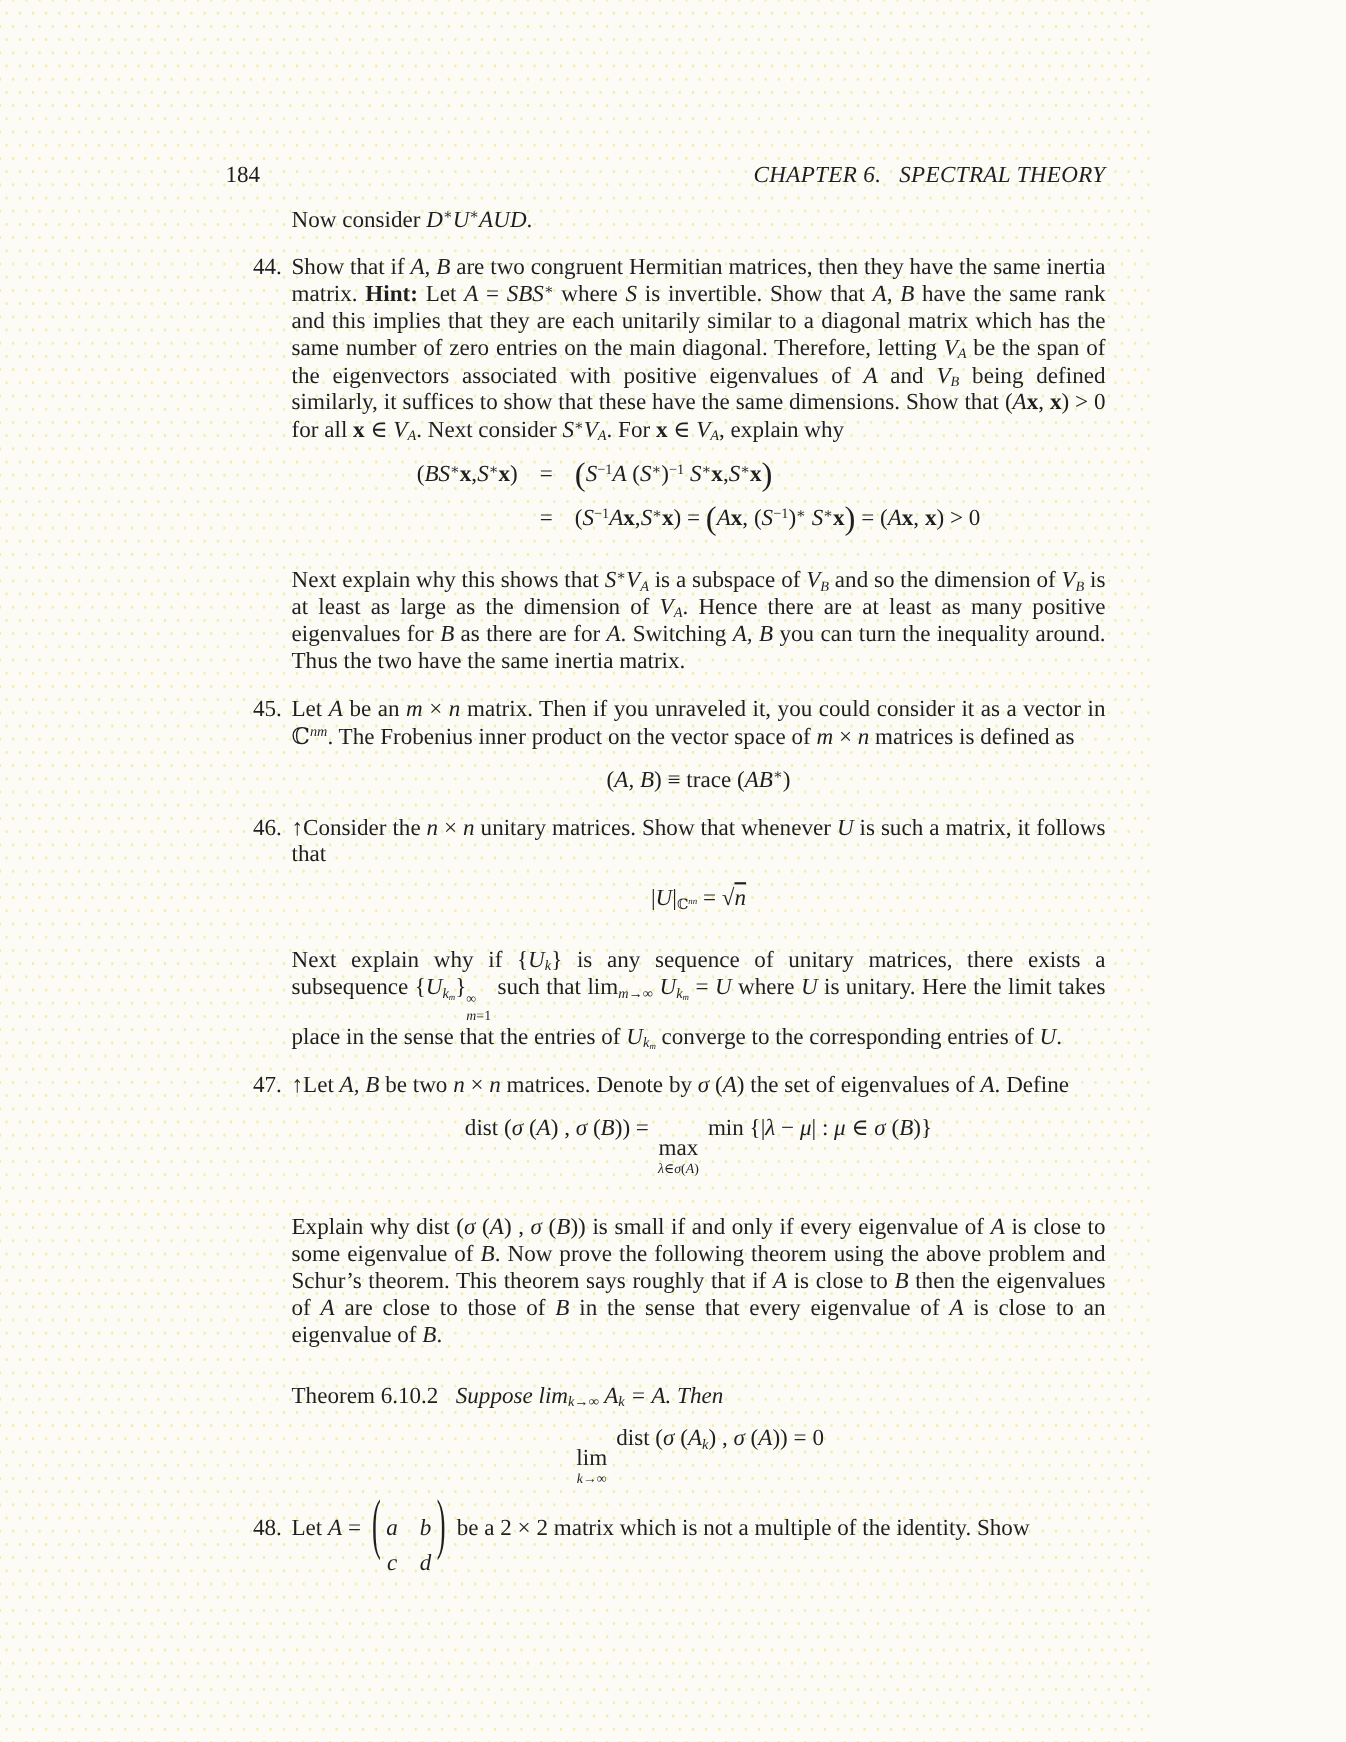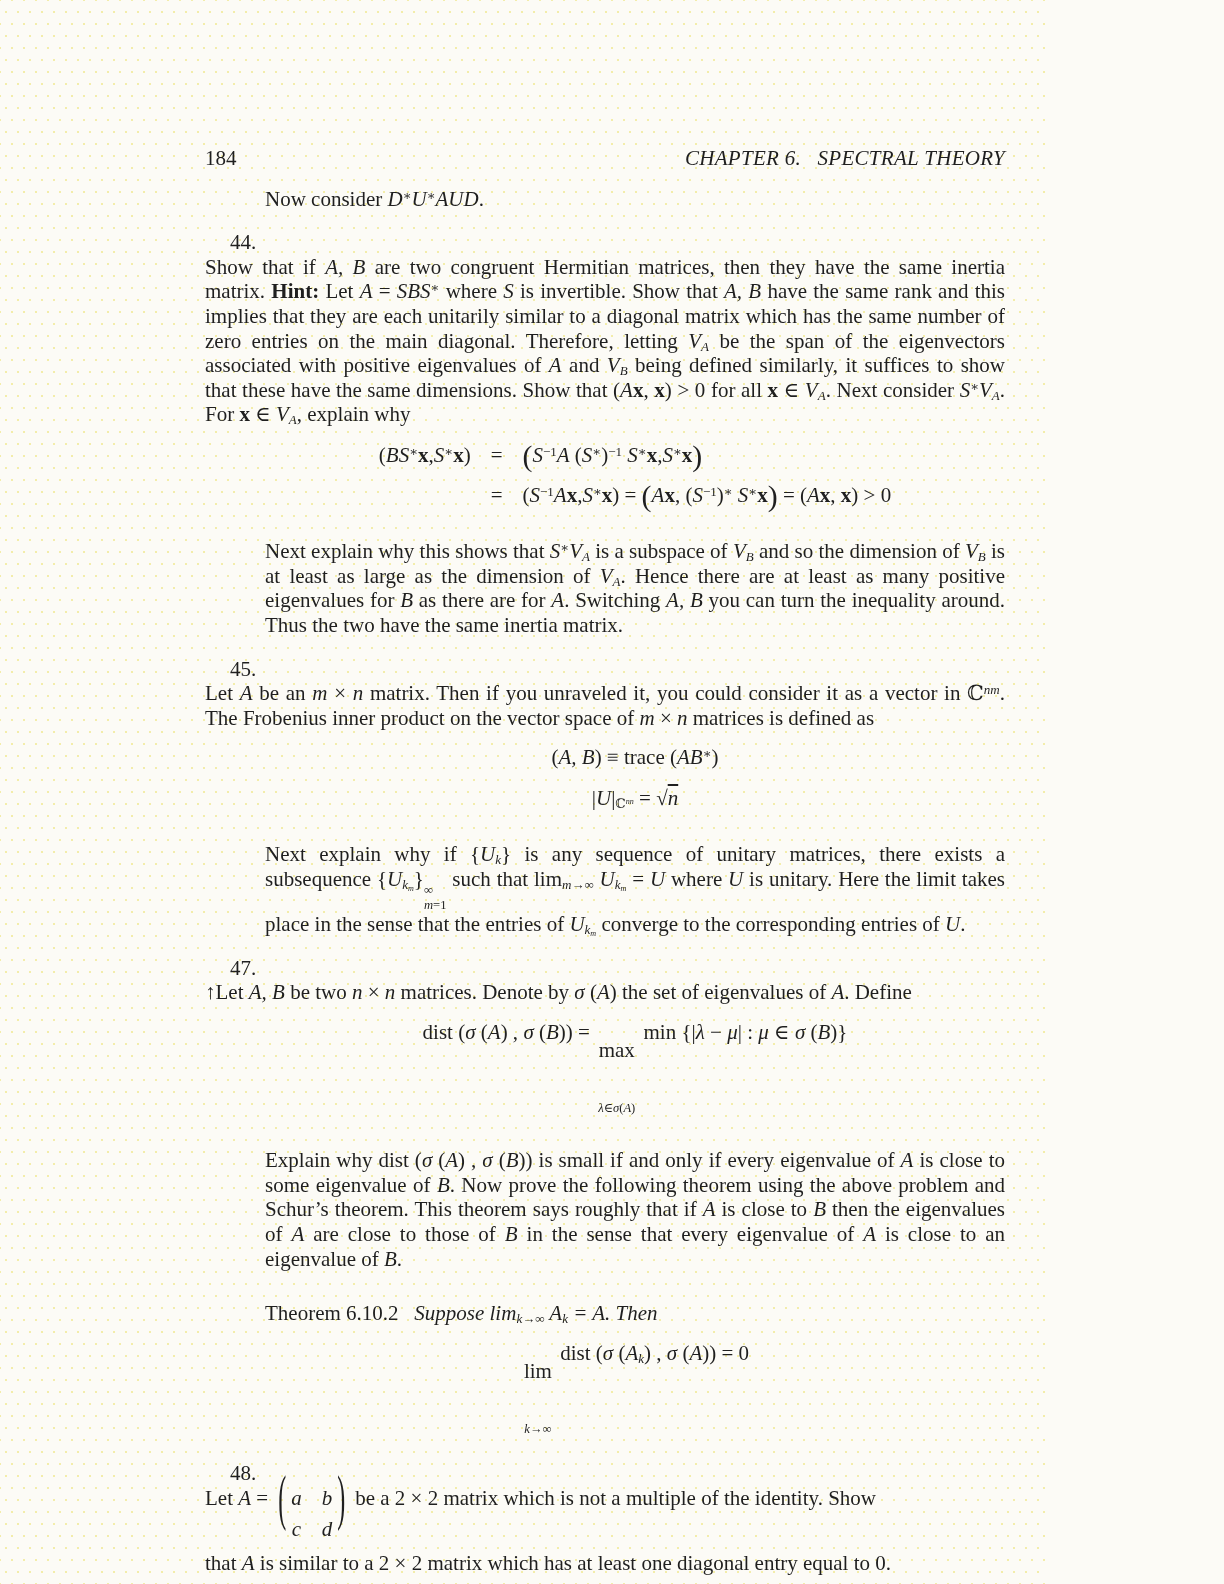--- a/index.html
+++ b/index.html
@@ -18,35 +18,35 @@
     background-size:12px 24px,12px 24px;
     background-position:0 0,6px 12px;
   }
   .content{
     position:absolute;left:205px;top:146px;width:800px;
     font-size:21px;line-height:24.6px;
   }
   .pagehead{display:flex;justify-content:space-between;align-items:baseline;}
   .chapter{font-style:italic;letter-spacing:0.3px;}
   .intro{margin-top:16px;margin-left:60px;}
-  .item{display:flex;margin-top:19px;flex-direction:column;}
+  .item{display:flex;margin-top:19px;}
   .item .num{flex:none;width:35px;margin-left:25px;}
   .item .itext{flex:1;text-align:justify;}
   .para{margin-top:32px;margin-left:60px;text-align:justify;}
   .eqwrap{display:flex;justify-content:center;margin:16px 0 16px 60px;}
   .eq-grid{display:inline-grid;grid-template-columns:auto auto auto;column-gap:20px;row-gap:15px;align-items:baseline;}
   .eq-grid .r{text-align:right;}
   .eq-grid .l{text-align:left;}
   .eqline{margin:15px 0 16px 60px;text-align:center;}
   sup{font-size:0.62em;line-height:0;vertical-align:0.5em;}
   sub{font-size:0.62em;line-height:0;vertical-align:-0.22em;}
   .bp{font-size:1.42em;line-height:0;vertical-align:-0.13em;}
   .ovl{text-decoration:overline;}
   .stack{display:inline-flex;flex-direction:column;align-items:flex-start;font-size:0.6em;line-height:1.15;vertical-align:-0.65em;}
-  .limop{display:inline-flex;flex-direction:column;align-items:center;vertical-align:-0.85em;margin:0 3px;gap:39px;}
+  .limop{display:inline-flex;flex-direction:column;align-items:center;vertical-align:-0.85em;margin:0 3px;}
   .limop .op{line-height:1;}
   .limop .under{font-size:0.6em;line-height:1.3;}
   .thm{margin-top:30px;margin-left:60px;text-align:justify;}
   .thm .thm-label{font-weight:normal;}
   .thm .thm-statement{font-style:italic;}
   .mrow{display:flex;align-items:flex-start;white-space:nowrap;}
   .mrow .gap{width:8px;flex:none;}
   .mp{display:inline-block;transform:scaleY(2.55);transform-origin:center;font-size:24px;line-height:1;padding:0 2px;}
   .mat{display:inline-grid;grid-template-columns:auto auto;column-gap:20px;row-gap:7px;text-align:center;font-style:italic;padding:0 3px;}
   .p48last{margin-top:9px;}
@@ -84,20 +84,24 @@
     <div class="para">Next explain why this shows that <i>S</i><sup>∗</sup><i>V<sub>A</sub></i> is a subspace of <i>V<sub>B</sub></i> and so the dimension of <i>V<sub>B</sub></i> is at least as large as the dimension of <i>V<sub>A</sub></i>. Hence there are at least as many positive eigenvalues for <i>B</i> as there are for <i>A</i>. Switching <i>A, B</i> you can turn the inequality around. Thus the two have the same inertia matrix.</div>
 
     <div class="item">
       <span class="num">45.</span>
       <div class="itext">Let <i>A</i> be an <i>m</i> × <i>n</i> matrix. Then if you unraveled it, you could consider it as a vector in ℂ<sup><i>nm</i></sup>. The Frobenius inner product on the vector space of <i>m</i> × <i>n</i> matrices is defined as</div>
     </div>
 
     <div class="eqline">(<i>A, B</i>) ≡ trace (<i>AB</i><sup>∗</sup>)</div>
 
 
+    <div class="item">
+      <span class="num">46.</span>
+      <div class="itext">↑Consider the <i>n</i> × <i>n</i> unitary matrices.  Show that whenever <i>U</i> is such a matrix, it follows that</div>
+    </div>
 
     <div class="eqline">|<i>U</i>|<sub>ℂ<sup><i>nn</i></sup></sub> = √<span class="ovl"><i>n</i></span></div>
 
     <div class="para">Next explain why if {<i>U<sub>k</sub></i>} is any sequence of unitary matrices, there exists a subsequence {<i>U</i><sub><i>k<sub>m</sub></i></sub>}<span class="stack">
           <span>∞</span>
           <span><i>m</i>=1</span>
         </span> such that lim<sub><i>m</i>→∞</sub> <i>U</i><sub><i>k<sub>m</sub></i></sub> = <i>U</i> where <i>U</i> is unitary.  Here the limit takes place in the sense that the entries of <i>U</i><sub><i>k<sub>m</sub></i></sub> converge to the corresponding entries of <i>U</i>.</div>
 
     <div class="item">
       <span class="num">47.</span>
@@ -132,18 +136,17 @@
           <span class="mat">
             <span>a</span>
             <span>b</span>
             <span>c</span>
             <span>d</span>
           </span>
           <span class="mp">)</span>
           <span class="gap"></span>
           <span>be a 2 × 2 matrix which is not a multiple of the identity.  Show</span>
         </div>
-        <div class="p48last">that <i>A</i> is similar to a 2 × 2 matrix which has at least one diagonal entry equal to 0.</div>
       </div>
     </div>
 
   </div>
 </div>
 
 </body></html>

